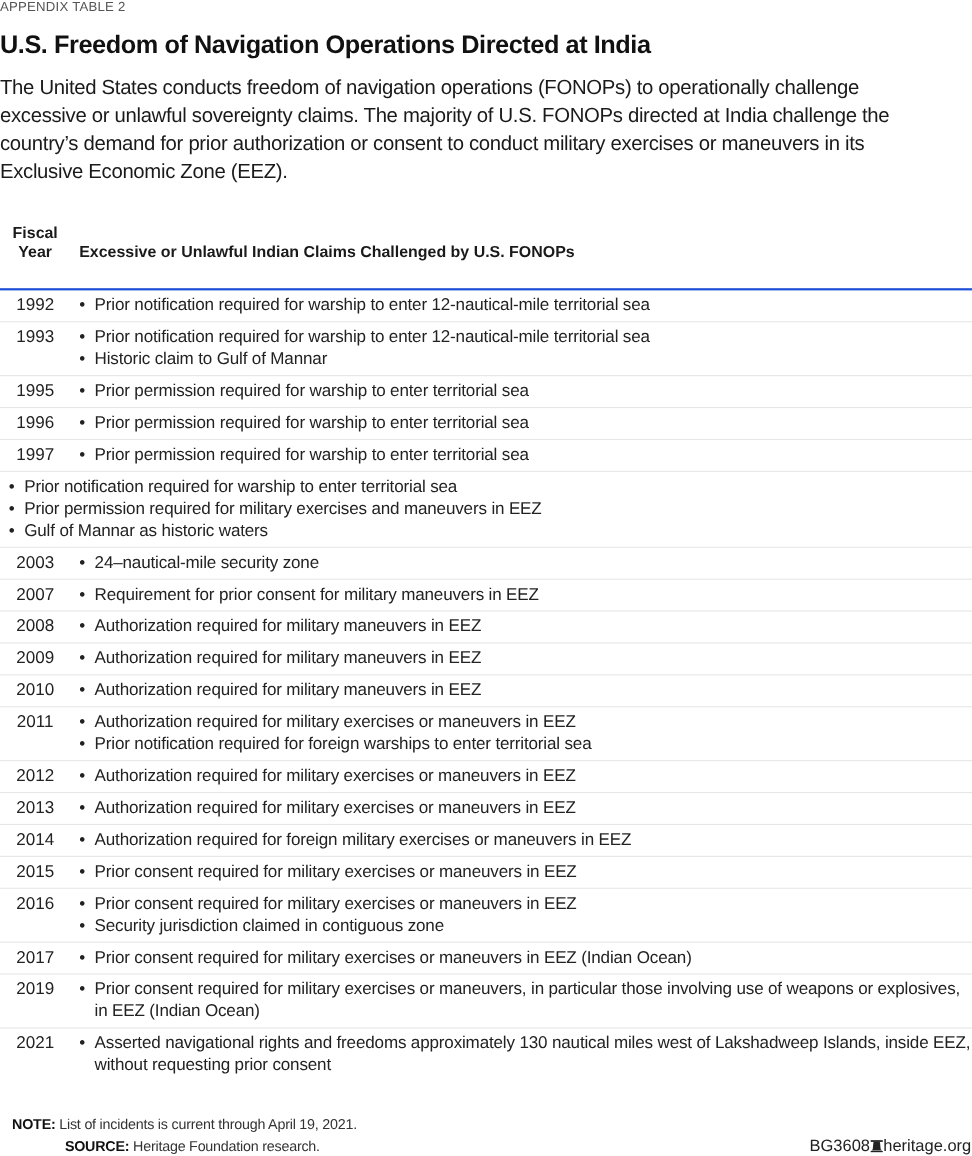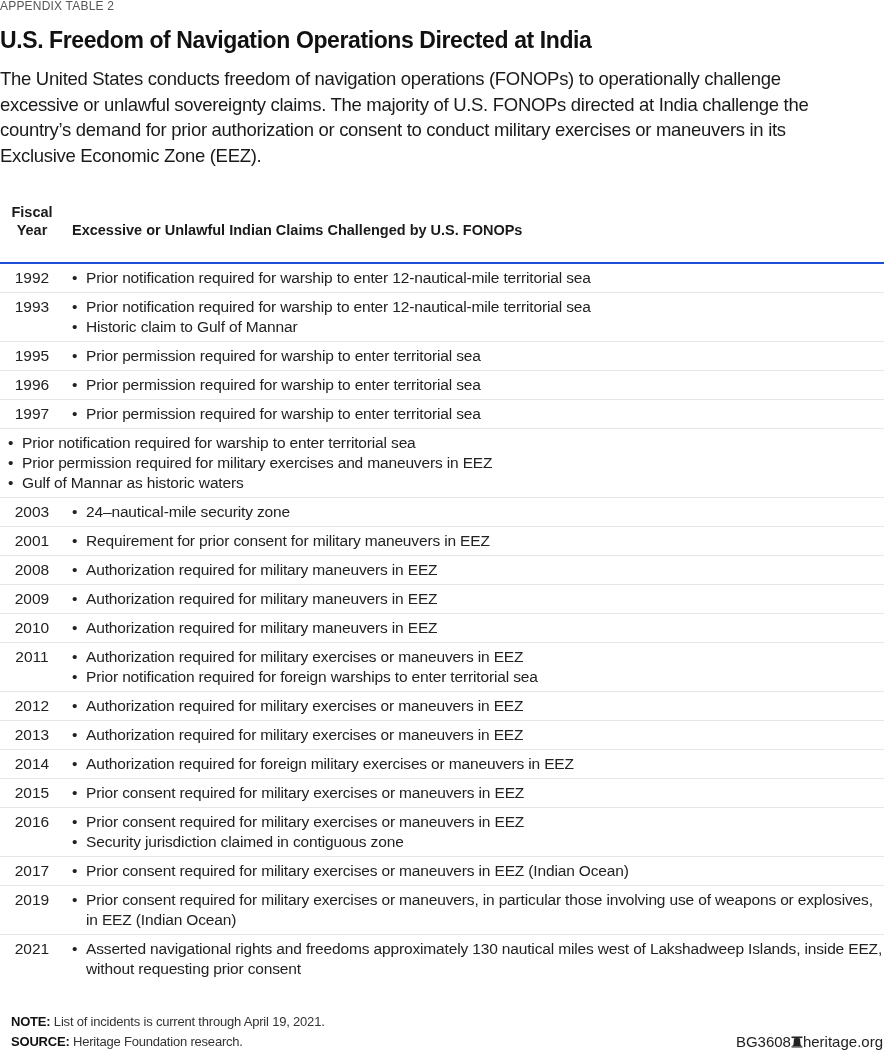--- a/index.html
+++ b/index.html
@@ -49,21 +49,21 @@
       position: relative; padding-left: 14px;
       font-size: 15.5px; line-height: 20px; color: #222; letter-spacing: -0.15px;
     }
     .claim::before {
       content: "•"; position: absolute; left: 0; top: 0;
     }
     .footer-note, .footer-source {
       position: absolute; left: 0; font-size: 13px; color: #333; letter-spacing: -0.2px;
     }
     .footer-note { top: 1014px; }
-    .footer-source { top: 1034px; }
+    .footer-source { top: 1034px; margin-left: 48px; }
     .lbl { font-weight: bold; color: #111; padding-left: 11px; }
     .brand {
       position: absolute; right: 1px; top: 1033px; font-size: 15px; color: #222;
       display: flex; align-items: center; gap: 0;
     }
     .bell { width: 12px; height: 12px; }
   </style>
 </head>
 <body>
 
@@ -115,21 +115,21 @@
           <div class="claim">Gulf of Mannar as historic waters</div>
         </div>
       </div>
       <div class="row">
         <div class="yr">2003</div>
         <div class="claims">
           <div class="claim">24–nautical-mile security zone</div>
         </div>
       </div>
       <div class="row">
-        <div class="yr">2001</div>
+        <div class="yr">2007</div>
         <div class="claims">
           <div class="claim">Requirement for prior consent for military maneuvers in EEZ</div>
         </div>
       </div>
       <div class="row">
         <div class="yr">2008</div>
         <div class="claims">
           <div class="claim">Authorization required for military maneuvers in EEZ</div>
         </div>
       </div>

